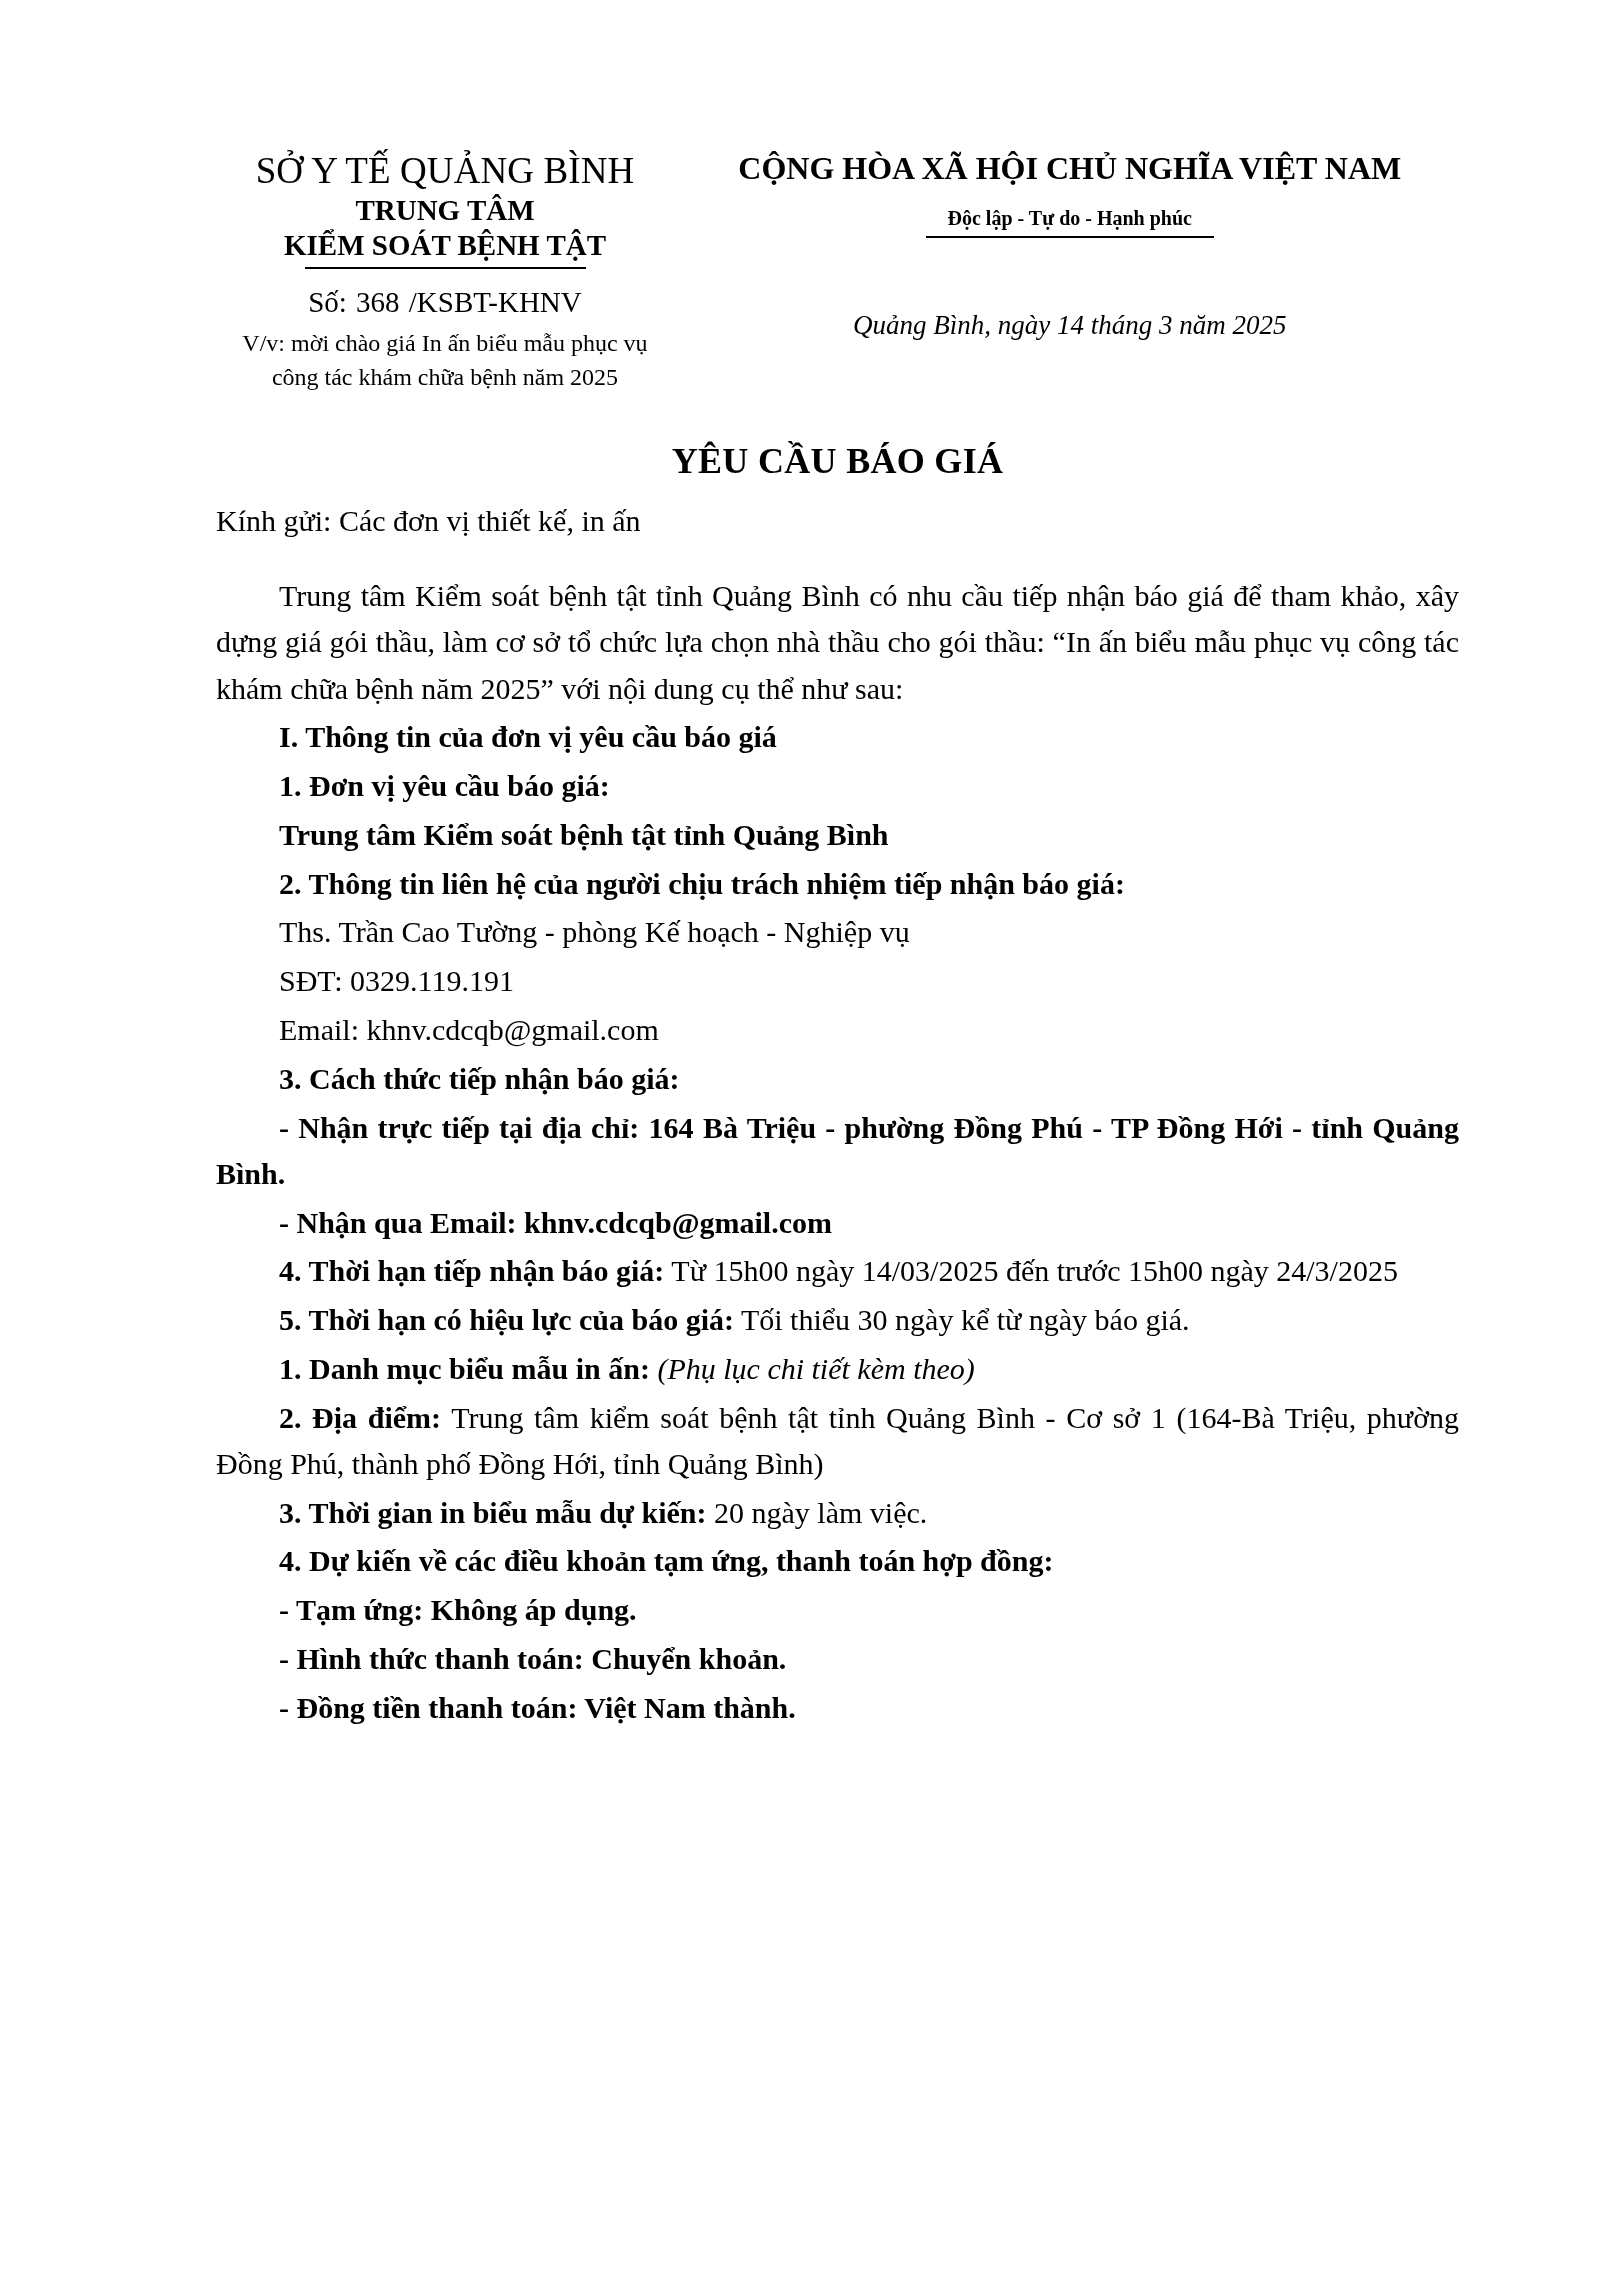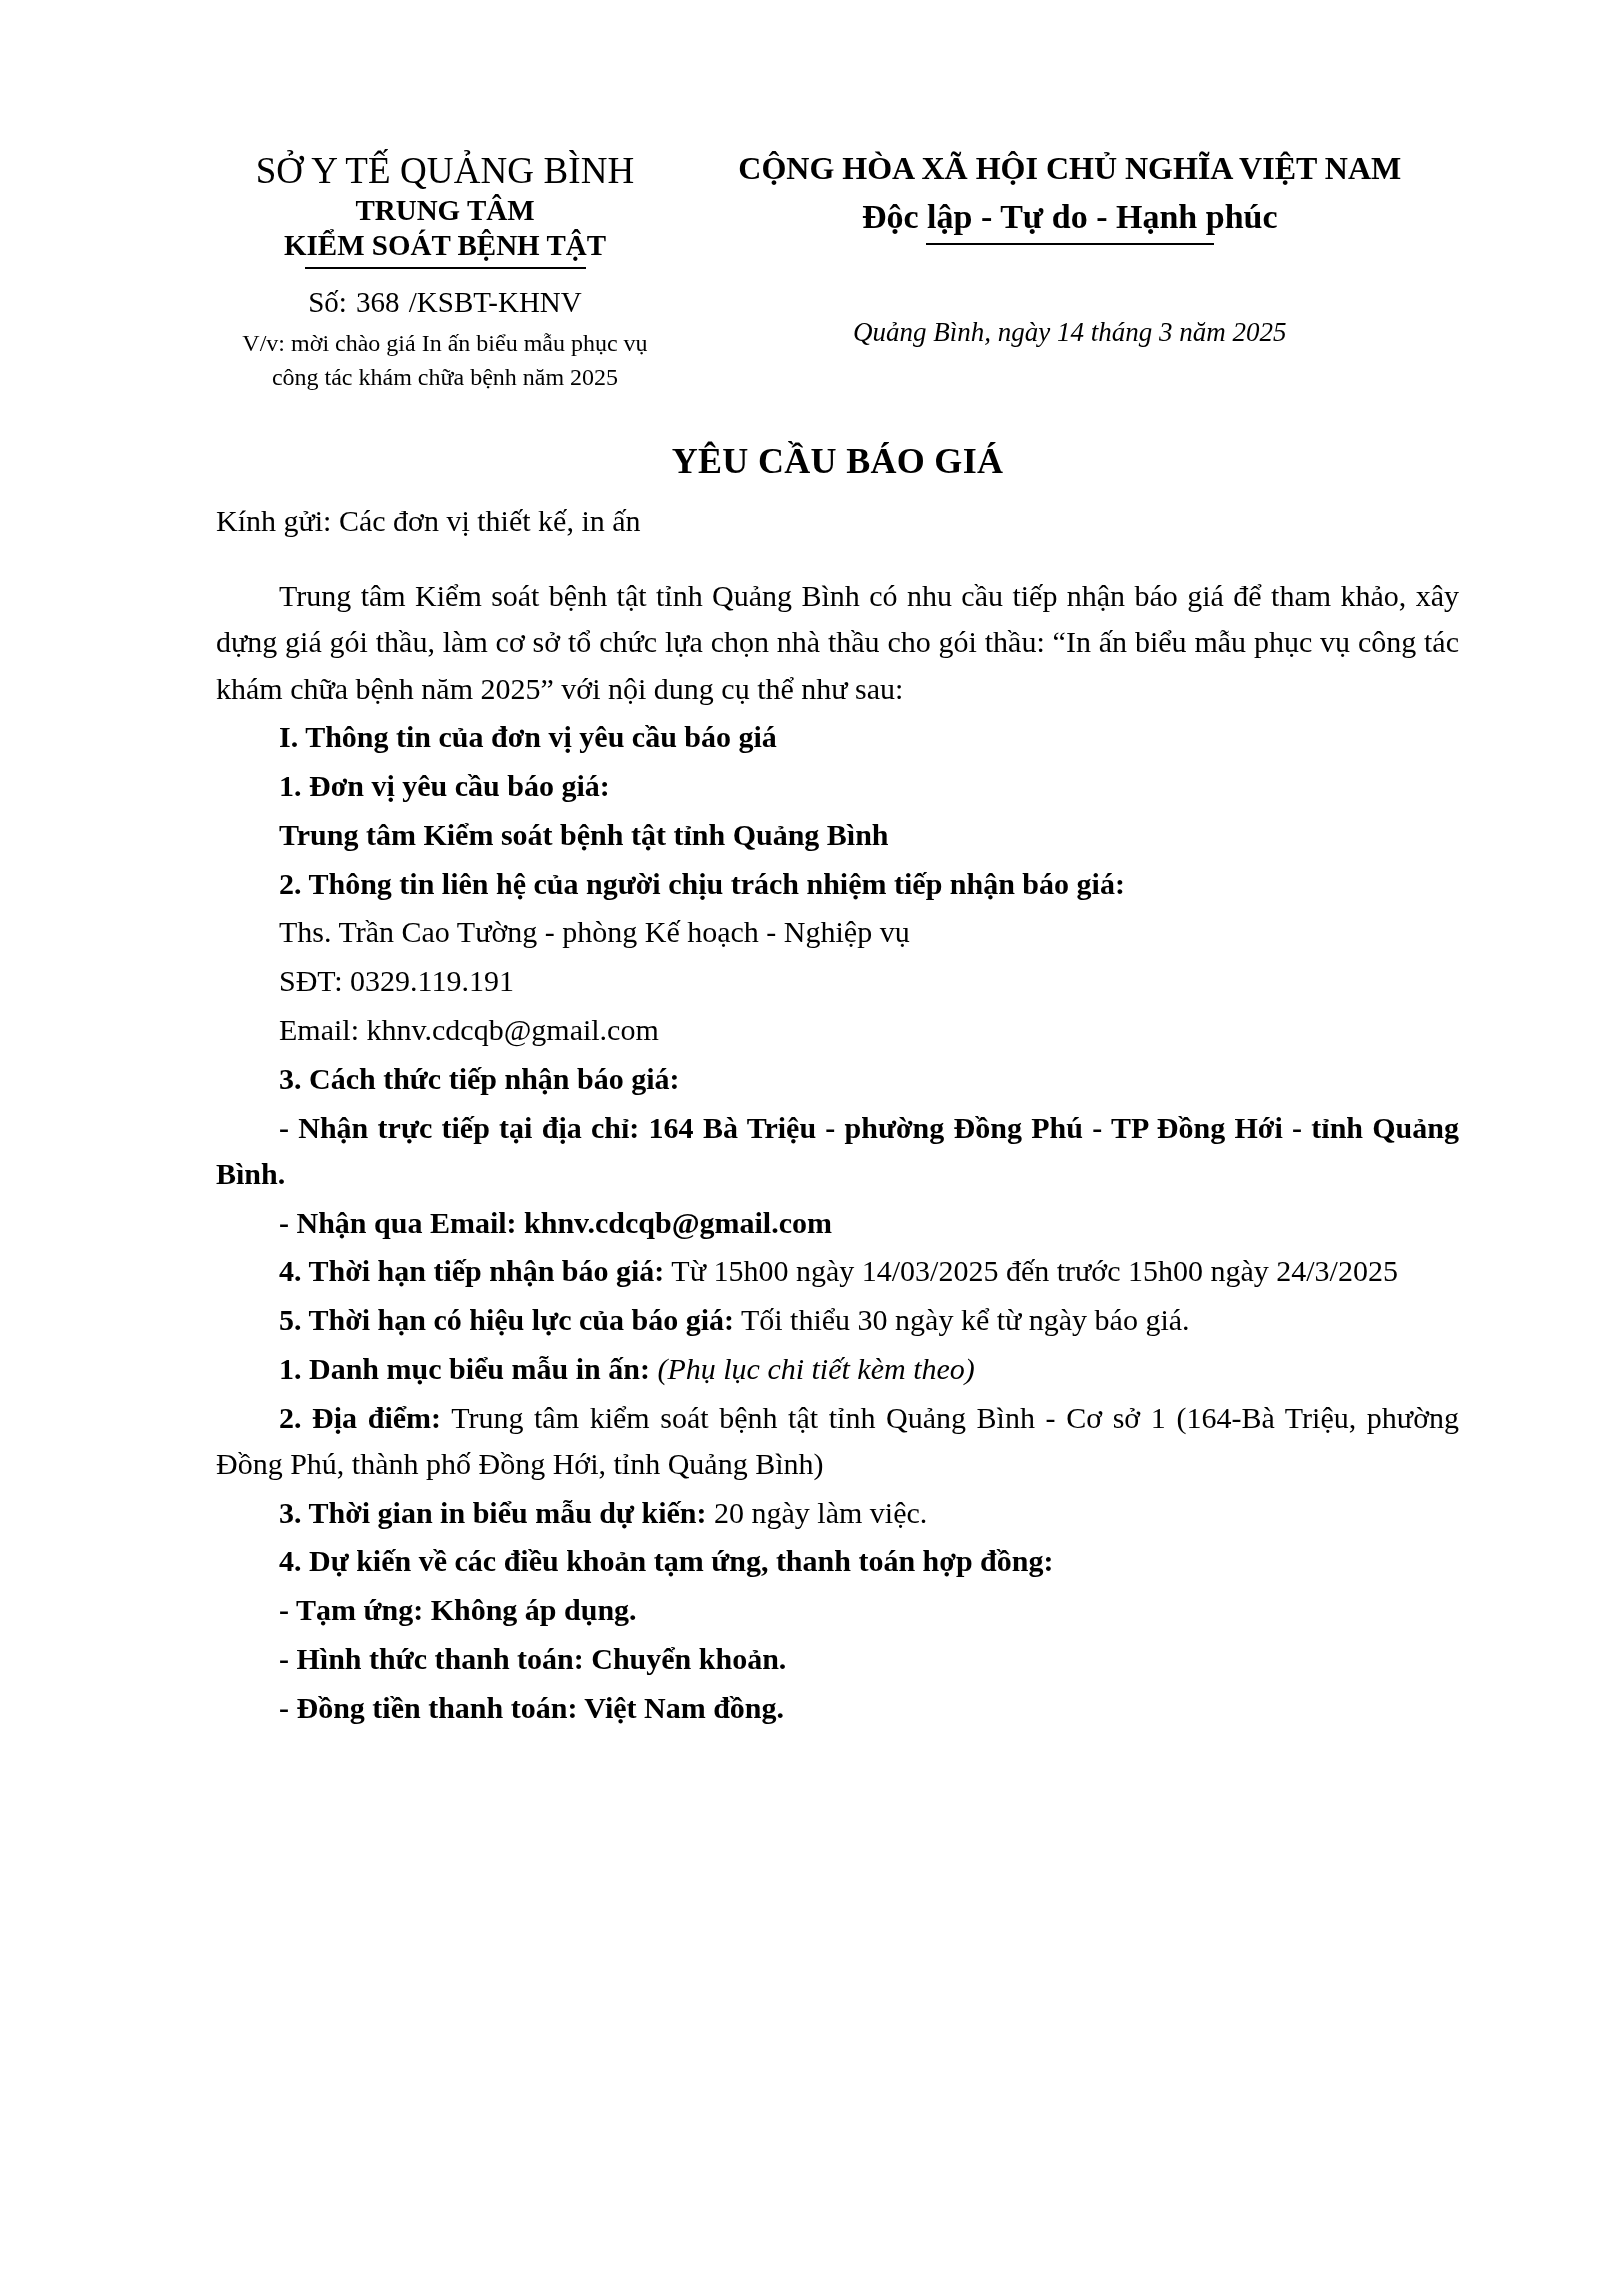--- a/index.html
+++ b/index.html
@@ -67,23 +67,23 @@
     margin: 5.2px auto 0 auto;
   }
   .nation-line {
     font-weight: bold;
     font-size: 32px;
     line-height: 1.22;
     white-space: nowrap;
   }
   .nation-sub {
     font-weight: bold;
-    font-size: 34px;
+    font-size: 20px;
     line-height: 1.22;
-    margin-top: 8px;
+    margin-top: 18px;
     white-space: nowrap;
   }
   .so-line {
     font-size: 29px;
     margin-top: 17px;
     white-space: nowrap;
   }
   .so-num { padding: 0 9.2px; }
   .vv-block {
     font-size: 24px;
@@ -199,19 +199,19 @@
 
       <p class="sub-line"><b class="lbl">1. Danh mục biểu mẫu in ấn:</b> <i class="it">(Phụ lục chi tiết kèm theo)</i></p>
 
       <p class="sub-line"><b class="lbl">2. Địa điểm:</b><span> Trung tâm kiểm soát bệnh tật tỉnh Quảng Bình - Cơ sở 1 (164-Bà Triệu, phường Đồng Phú, thành phố Đồng Hới, tỉnh Quảng Bình)</span></p>
 
       <p class="sub-line"><b class="lbl">3. Thời gian in biểu mẫu dự kiến:</b><span> 20 ngày làm việc.</span></p>
 
       <p class="sub-line bold">4. Dự kiến về các điều khoản tạm ứng, thanh toán hợp đồng:</p>
       <p class="bullet">- Tạm ứng: Không áp dụng.</p>
       <p class="bullet">- Hình thức thanh toán: Chuyển khoản.</p>
-      <p class="bullet">- Đồng tiền thanh toán: Việt Nam đồng.</p>
+      <p class="bullet">- Đồng tiền thanh toán: Việt Nam thành.</p>
 
     </div>
 
   </div>
 </div>
 
 
 </body></html>

